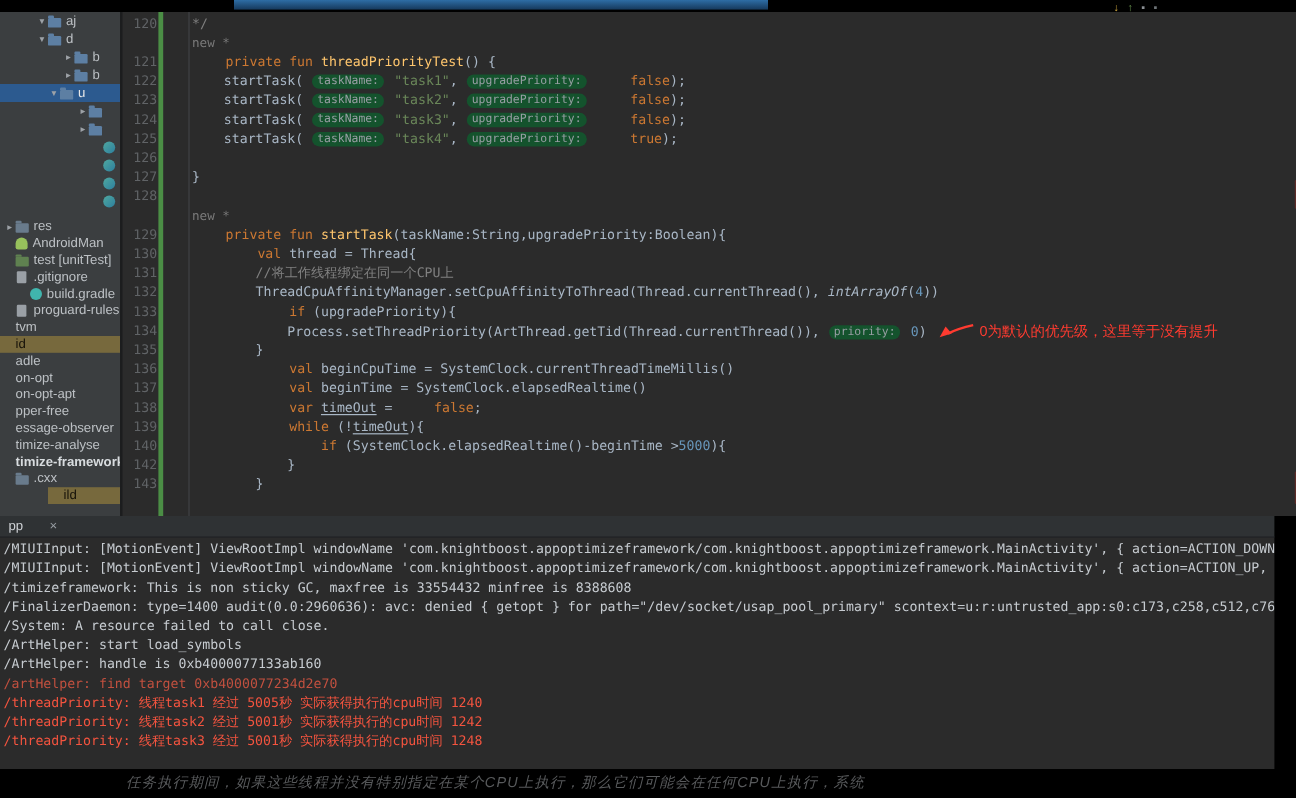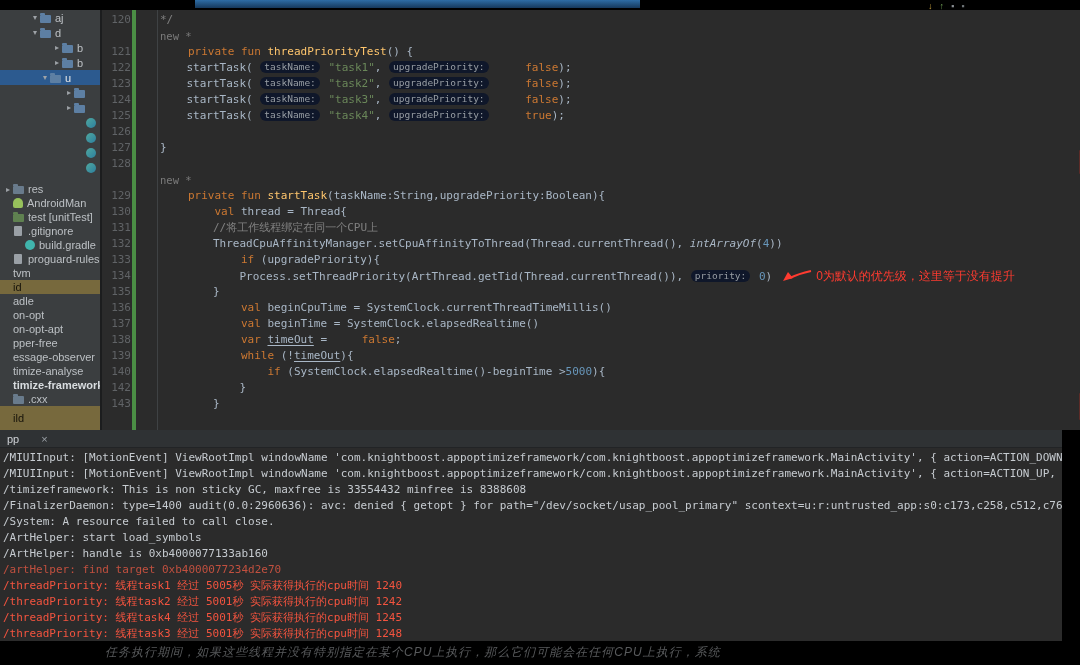--- a/index.html
+++ b/index.html
@@ -49,21 +49,21 @@
   .ed-row .ln{width:29px;flex:none;text-align:right;color:#606366;}
   .ed-row .icoz{width:26px;flex:none;}
   .ed-row .code{flex:1;white-space:pre;overflow:hidden;padding-left:3px;}
   .bulb{display:inline-block;width:9px;height:9px;margin:3px 0 0 10px;
     background:#cdaa3a;border-radius:50% 50% 45% 45%;box-shadow:0 2px 0 -1px #8a7327;}
   .hint{color:#7a7a7a;font-size:10.5px;}
   .tp{color:#a9b7c6;} .tk{color:#cc7832;margin-left:28px;} .tf{color:#ffc66d;}
   .ts{color:#6a8759;} .tn{color:#6897bb;} .tc{color:#808080;}
   .ti{color:#a9b7c6;font-style:italic;}
   .tu{color:#a9b7c6;text-decoration:underline;text-underline-offset:2px;}
-  .th{display:inline-block;background:#0f172a;color:#989ea4;border-radius:7px;
+  .th{display:inline-block;background:#14532d;color:#989ea4;border-radius:7px;
     padding:0 4px;font-size:9.5px;height:12px;line-height:12px;vertical-align:1px;margin:0 2px 0 1px;}
   .annot{font-family:"Liberation Sans",sans-serif;font-size:12px;color:#ff3b30;}
   .err-mark{position:absolute;right:2px;width:9px;background:#5c2b27;border-radius:1px;}
   .err-mark.m1{top:140px;height:24px;}
   .err-mark.m2{top:383px;height:27px;}
 
   
   #tab-strip{position:absolute;left:0;top:430px;width:1062px;height:17px;
     background:#2f3234;border-bottom:1px solid #222426;display:flex;align-items:center;}
   #tab-strip .tab{display:inline-flex;align-items:center;gap:22px;padding:0 7px;
@@ -217,21 +217,21 @@
         </div>
         <div class="trow bold" style="height: 14px;">
           <span class="chev"></span>
           <span class="lbl">timize-framework</span>
         </div>
         <div class="trow" style="height: 14px;">
           <span class="chev"></span>
           <span class="ic folder"></span>
           <span class="lbl">.cxx</span>
         </div>
-        <div class="trow sel-tan" style="height: 24px;">
+        <div class="trow sel-tan" style="height: 14px; margin-left: 40px;">
           <span class="chev"></span>
           <span class="lbl">ild</span>
         </div>
       </div>
   </div>
 
   <div id="editor">
     <div class="green-strip"></div>
     <div class="gutter-sep"></div>
     <div id="ed-rows">
@@ -379,21 +379,20 @@
       <div class="cl lv">/MIUIInput: [MotionEvent] ViewRootImpl windowName 'com.knightboost.appoptimizeframework/com.knightboost.appoptimizeframework.MainActivity', { action=ACTION_DOWN, id[0]=0, pointerCou</div>
       <div class="cl lv">/MIUIInput: [MotionEvent] ViewRootImpl windowName 'com.knightboost.appoptimizeframework/com.knightboost.appoptimizeframework.MainActivity', { action=ACTION_UP, id[0]=0, pointerCount</div>
       <div class="cl lv">/timizeframework: This is non sticky GC, maxfree is 33554432 minfree is 8388608</div>
       <div class="cl lv">/FinalizerDaemon: type=1400 audit(0.0:2960636): avc: denied { getopt } for path="/dev/socket/usap_pool_primary" scontext=u:r:untrusted_app:s0:c173,c258,c512,c768 tcontext=u:r:zygote</div>
       <div class="cl lv">/System: A resource failed to call close.</div>
       <div class="cl lv">/ArtHelper: start load_symbols</div>
       <div class="cl lv">/ArtHelper: handle is 0xb4000077133ab160</div>
       <div class="cl lw">/artHelper: find target 0xb4000077234d2e70</div>
       <div class="cl le">/threadPriority: 线程task1 经过 5005秒 实际获得执行的cpu时间 1240</div>
       <div class="cl le">/threadPriority: 线程task2 经过 5001秒 实际获得执行的cpu时间 1242</div>
-      <div class="cl le">/threadPriority: 线程task4 经过 5001秒 实际获得执行的cpu时间 1245</div>
       <div class="cl le">/threadPriority: 线程task3 经过 5001秒 实际获得执行的cpu时间 1248</div>
     </div>
 
   <div id="bottom-bar">
     <span>任务执行期间，如果这些线程并没有特别指定在某个CPU上执行，那么它们可能会在任何CPU上执行，系统</span>
   </div>
 
 </div>
 
 </body></html>

